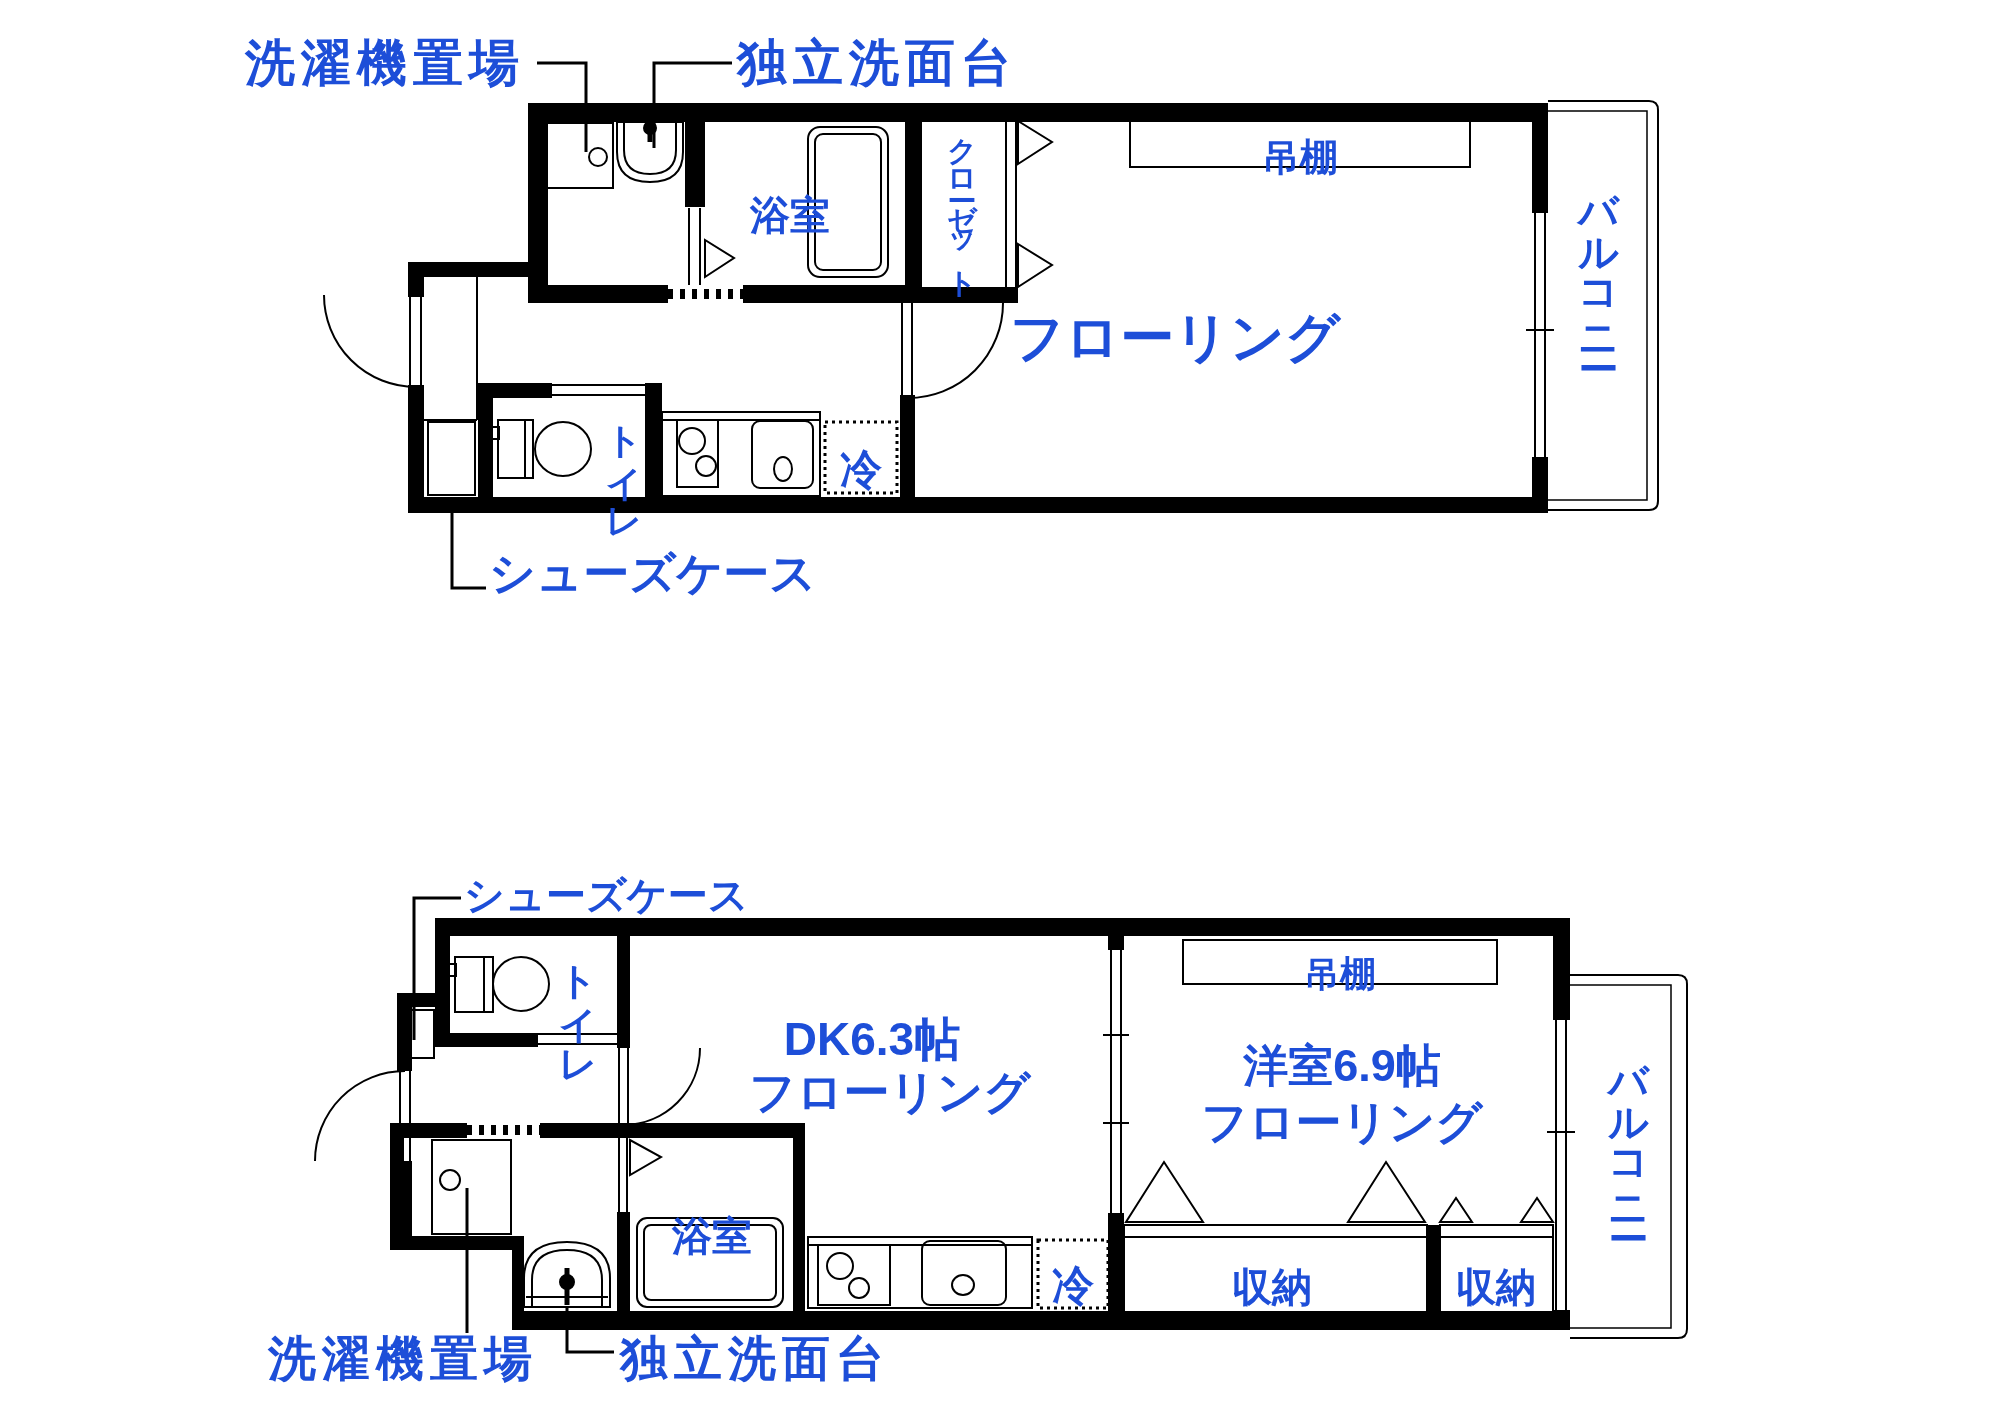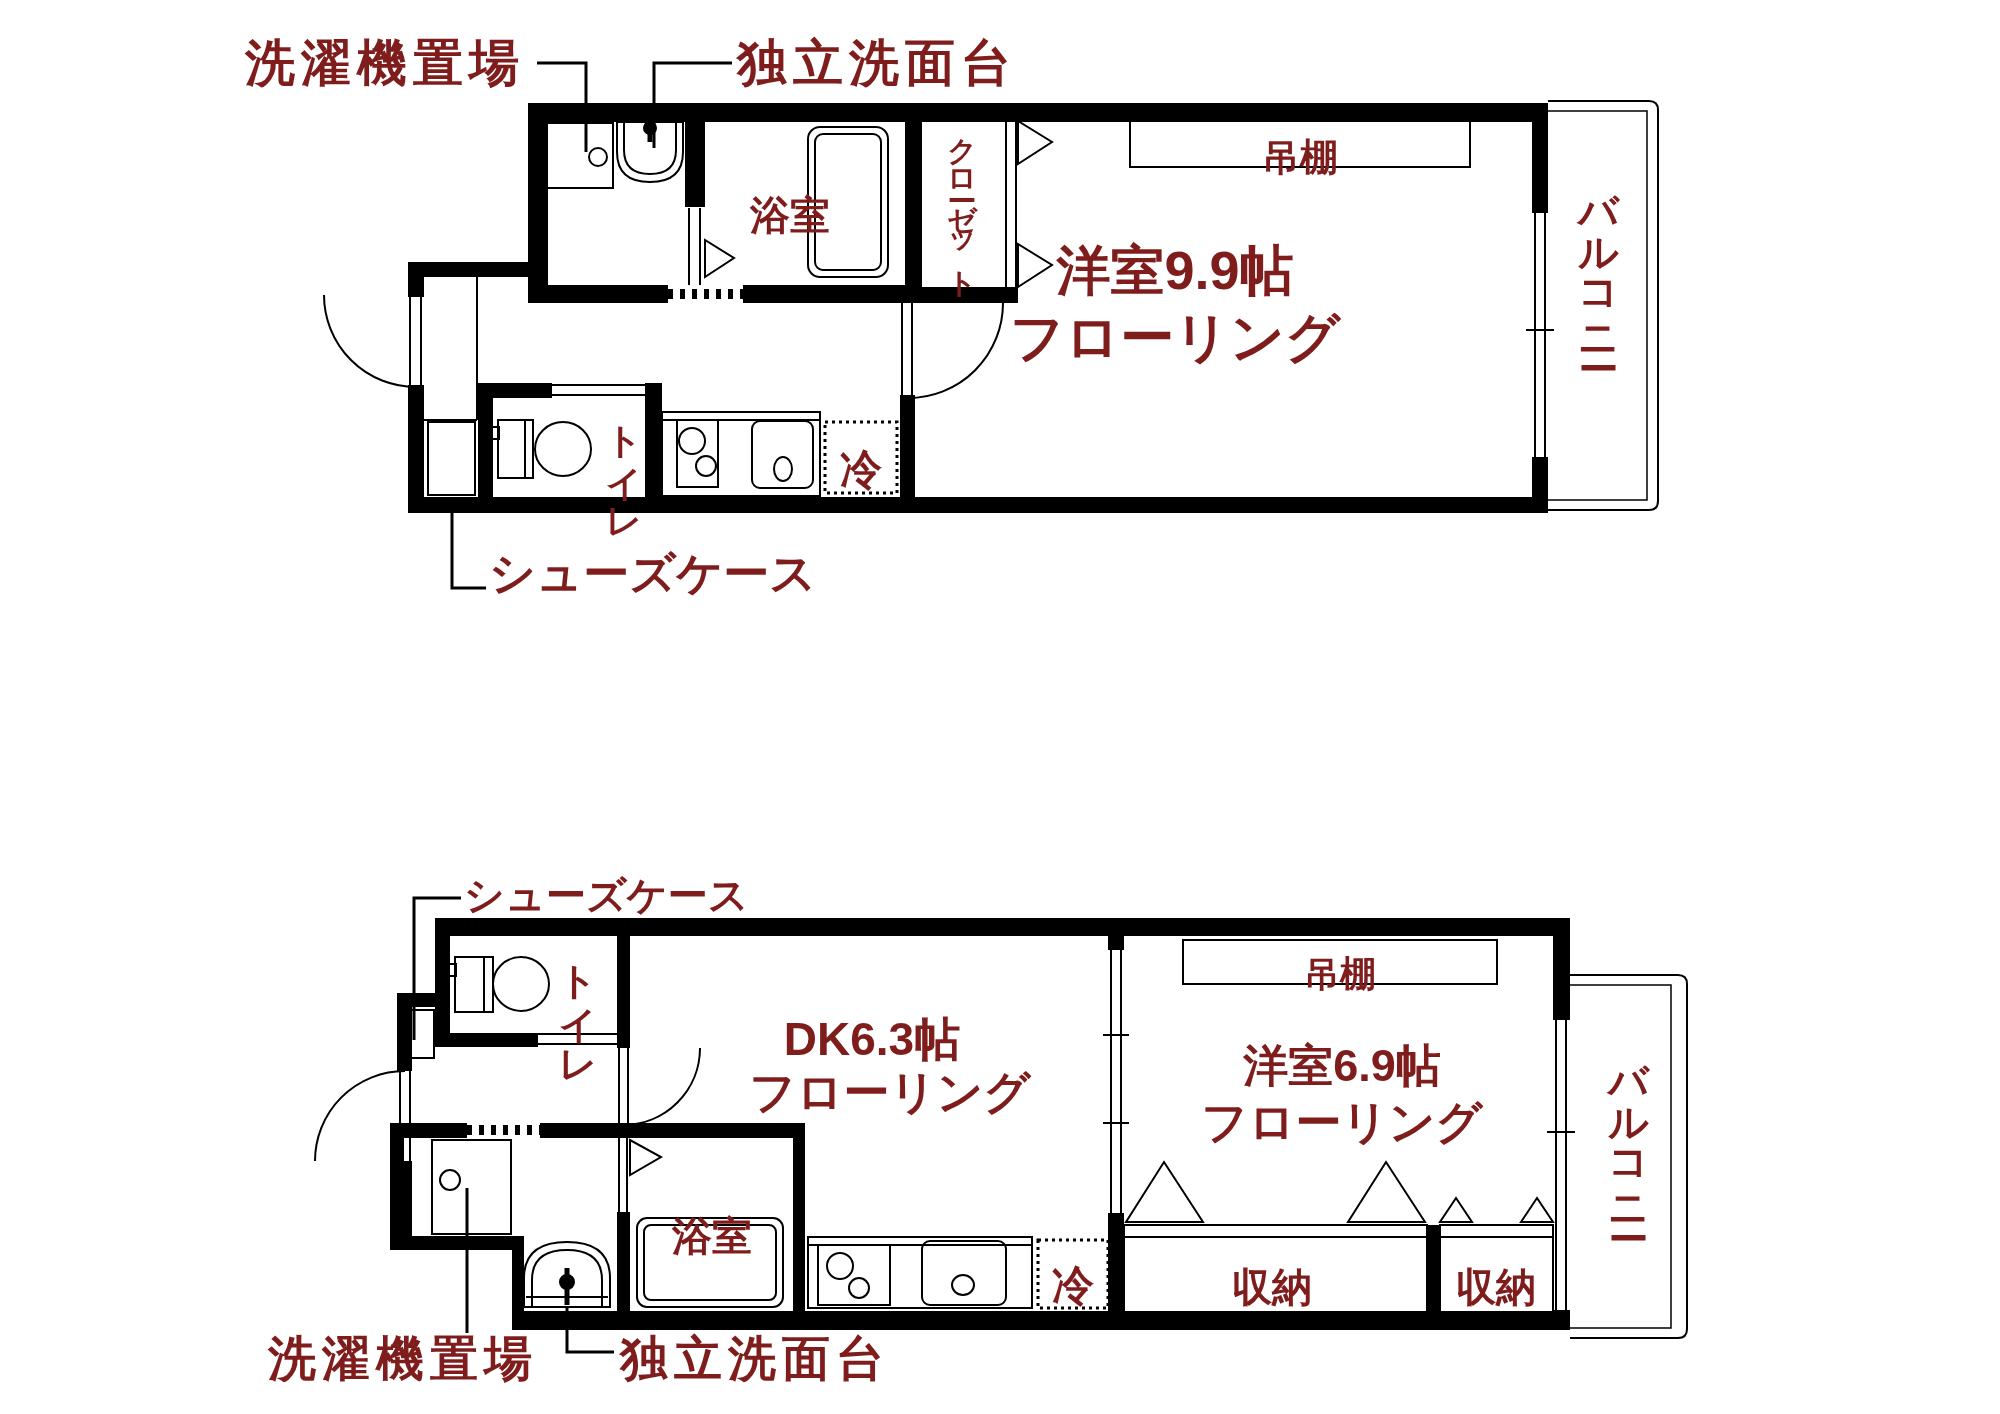--- a/index.html
+++ b/index.html
@@ -1,19 +1,19 @@
 <!DOCTYPE html>
 <html><head>
 <meta charset="utf-8">
 <style>
   html,body{margin:0;padding:0;background:#fff;}
   #stage{position:relative;width:2000px;height:1414px;background:#ffffff;overflow:hidden;
          font-family:"Liberation Sans", sans-serif;color:#000;}
   #planSvg{position:absolute;left:0;top:0;}
-  .lbl{position:absolute;white-space:nowrap;color:#7f1d1d;font-weight:600;line-height:1;}
+  .lbl{position:absolute;white-space:nowrap;color:#1d4ed8;font-weight:600;line-height:1;}
   .c{transform:translate(-50%,-50%);margin-top:12px;}
   .v{writing-mode:vertical-rl;text-orientation:upright;transform:translate(-50%,0);}
   .ls{letter-spacing:6px;}
 </style>
 </head>
 <body>
 
 <div id="stage">
 
 <svg id="planSvg" width="2000" height="1414" viewBox="0 0 2000 1414">
@@ -200,21 +200,20 @@
       <path d="M 567 1307 V 1352 H 614"></path>
     </g>
   </g>
 </svg>
 
   <div class="lbl ls" style="left:245px;top:38px;font-size:50px;">洗濯機置場</div>
   <div class="lbl ls" style="left:737px;top:38px;font-size:50px;">独立洗面台</div>
   <div class="lbl c" style="left:790px;top:203px;font-size:40px;">浴室</div>
   <div class="lbl v" style="left:962px;top:118px;font-size:29px;">クローゼット</div>
   <div class="lbl c" style="left:1300px;top:145px;font-size:38px;">吊棚</div>
-  <div class="lbl c" style="left:1175px;top:258px;font-size:54px;">洋室9.9帖</div>
   <div class="lbl c" style="left:1175px;top:325px;font-size:54px;">フローリング</div>
   <div class="lbl v" style="left:1599px;top:166px;font-size:40px;">バルコニー</div>
   <div class="lbl v" style="left:624px;top:400px;font-size:36px;">トイレ</div>
   <div class="lbl c" style="left:861px;top:458px;font-size:42px;">冷</div>
   <div class="lbl" style="left:489px;top:550px;font-size:46px;">シューズケース</div>
 
   <div class="lbl" style="left:464px;top:875px;font-size:40px;">シューズケース</div>
   <div class="lbl v" style="left:578px;top:938px;font-size:38px;">トイレ</div>
   <div class="lbl c" style="left:872px;top:1027px;font-size:46px;">DK6.3帖</div>
   <div class="lbl c" style="left:890px;top:1080px;font-size:46px;">フローリング</div>

